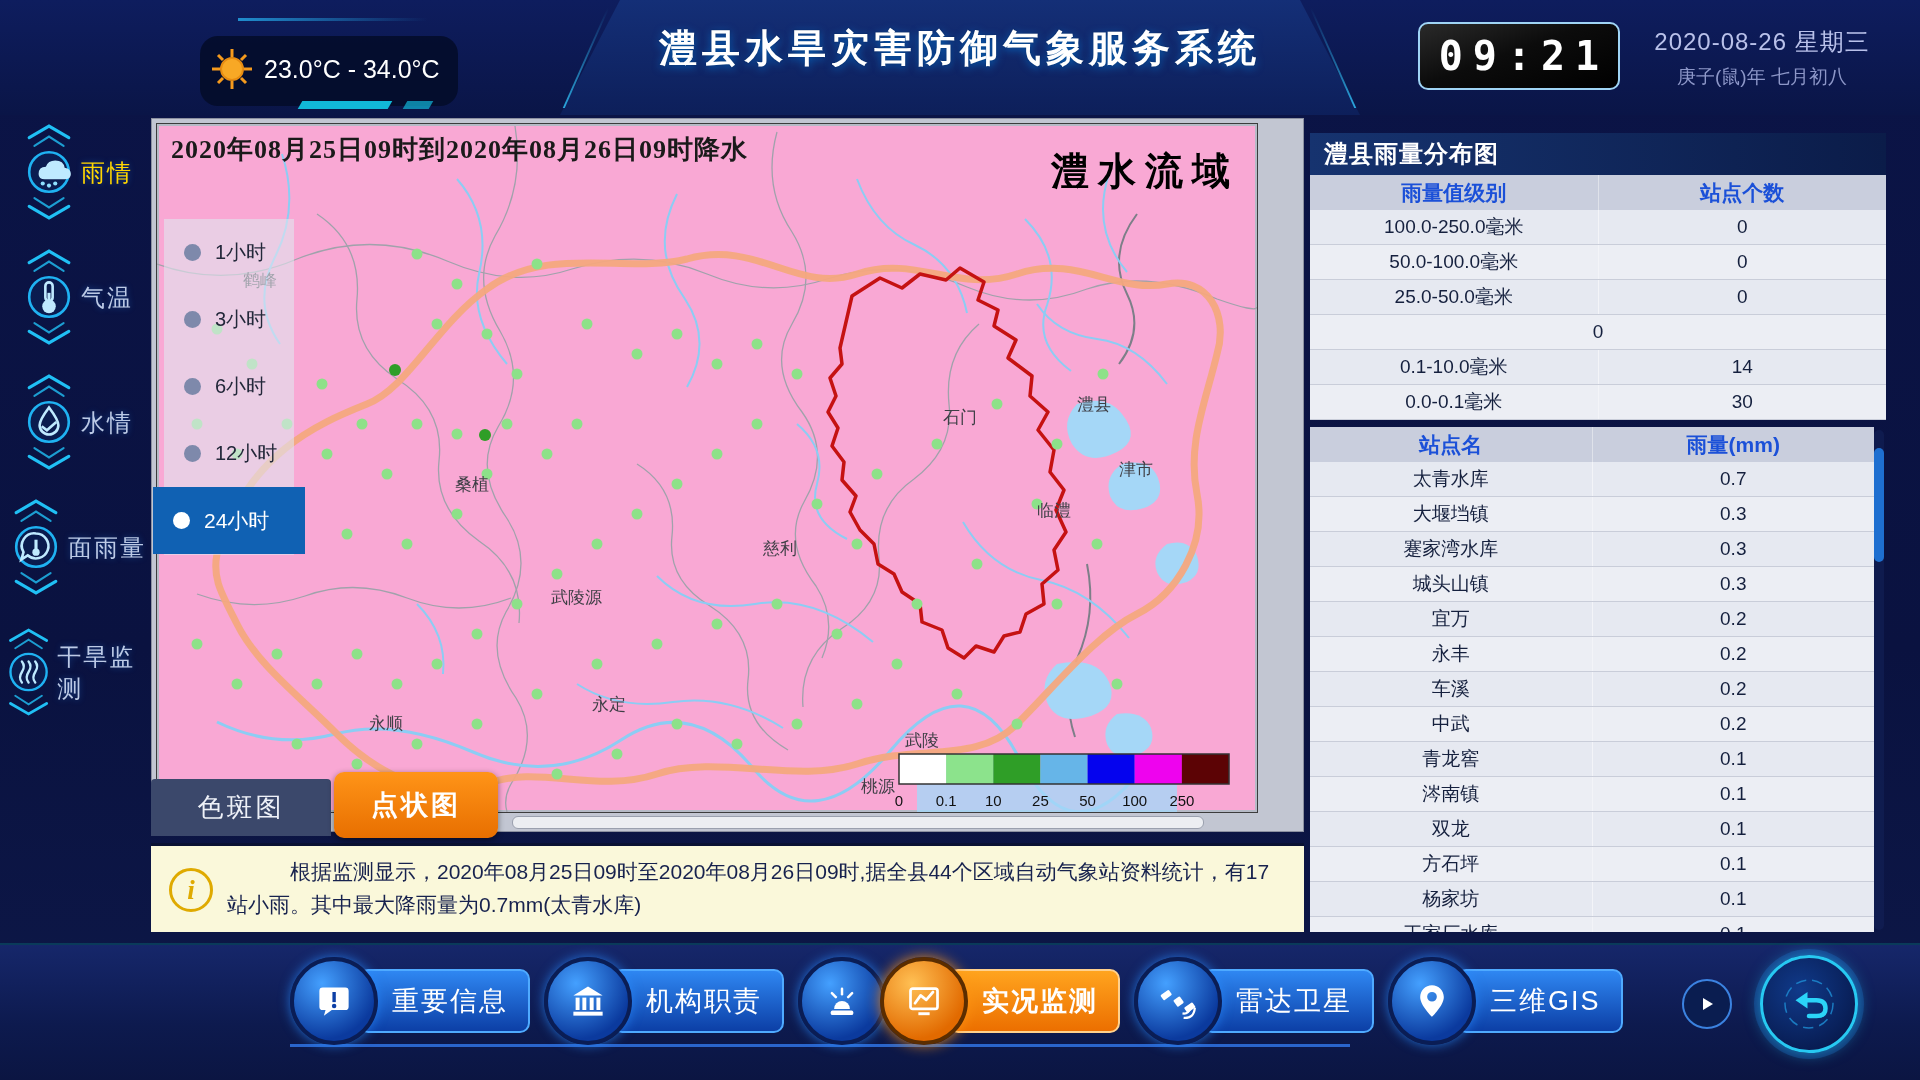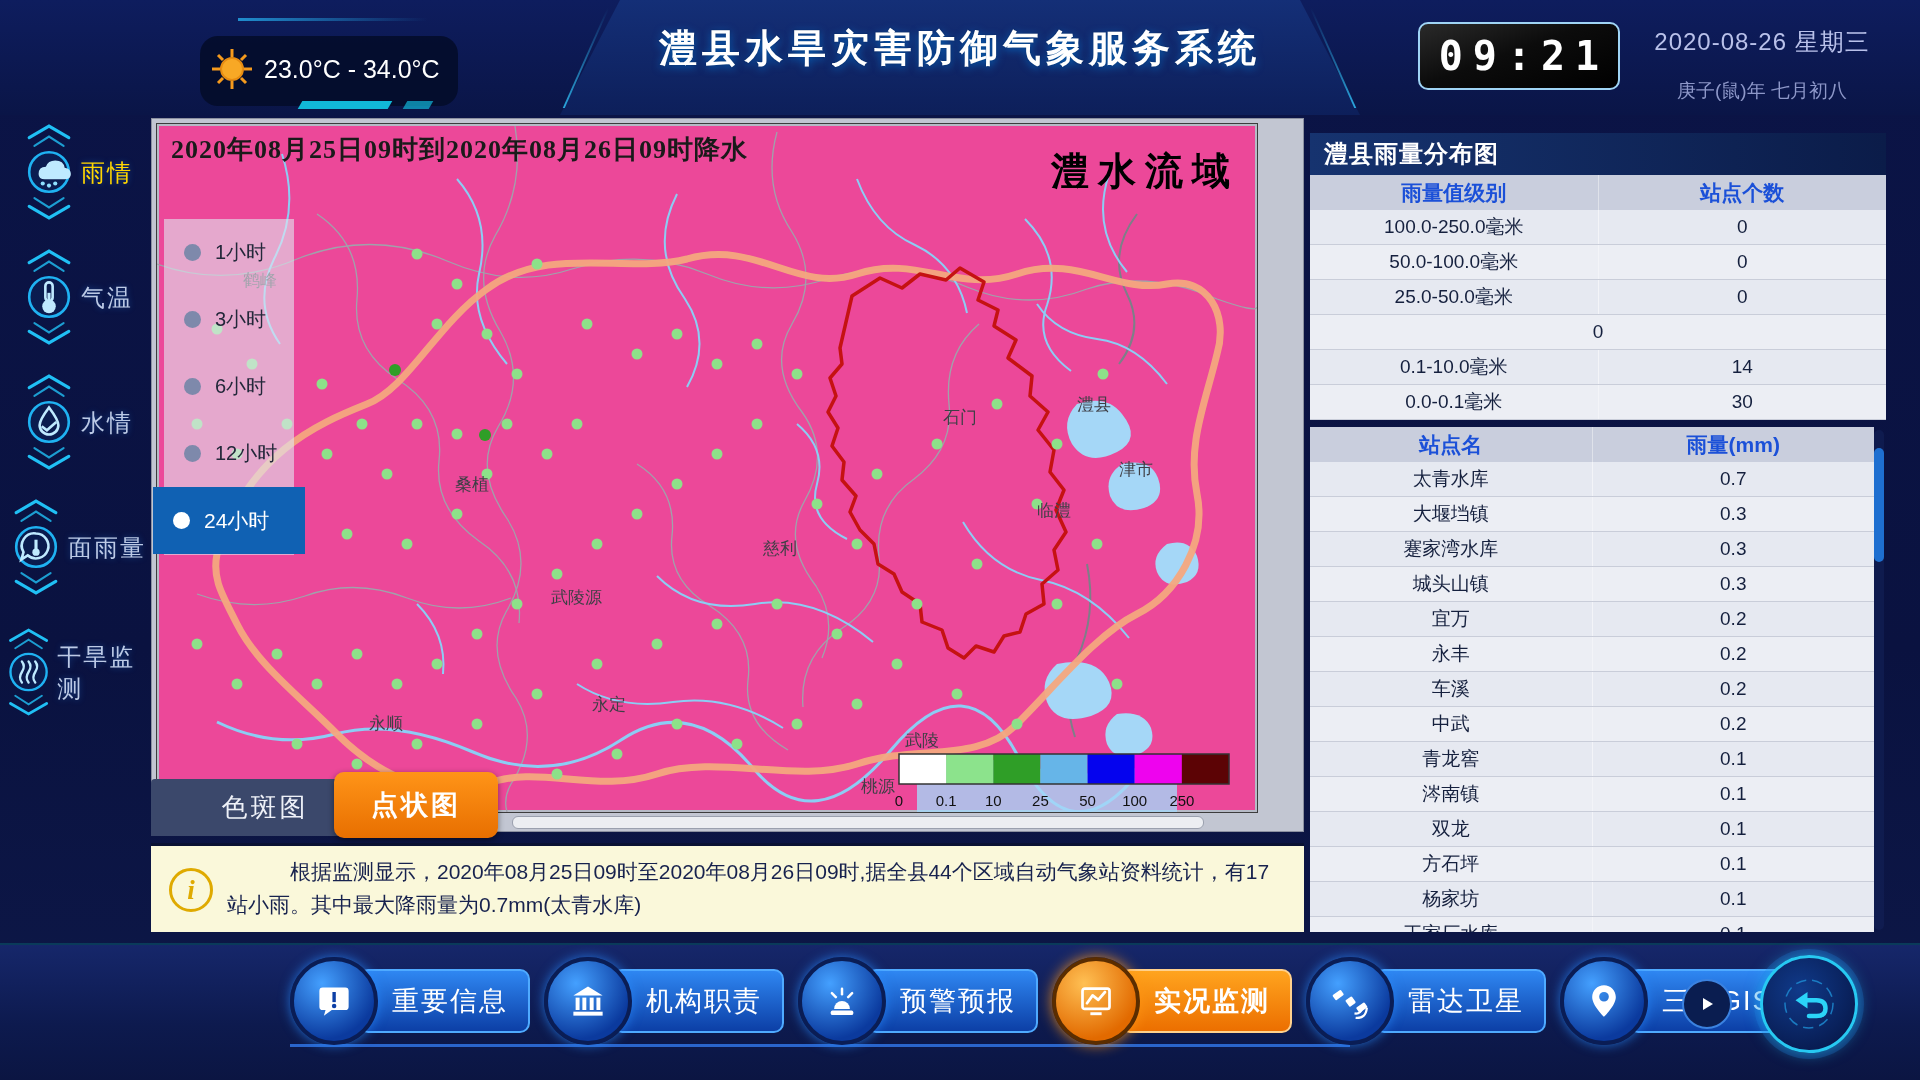--- a/index.html
+++ b/index.html
@@ -26,51 +26,51 @@
   .temp-text{color:#fff;font-size:25px;margin-left:10px;}
   .hdr-accent{position:absolute;left:238px;top:18px;width:190px;height:3px;
     background:linear-gradient(90deg,rgba(40,190,255,.7),rgba(40,190,255,0));}
   .clock-box{position:absolute;left:1418px;top:22px;width:198px;height:64px;
     background:linear-gradient(160deg,#2a2a2a 0%,#0c0c0c 45%,#000 100%);
     border:2px solid #9fd4f5;border-radius:10px;display:flex;align-items:center;justify-content:center;}
   .clock-text{color:#fff;font-family:"DejaVu Sans Mono","Liberation Mono",monospace;
     font-size:40px;font-weight:bold;letter-spacing:10px;text-indent:10px;}
   .date-block{position:absolute;left:1632px;top:26px;width:260px;text-align:center;}
   .date-line{color:#b9c1ea;font-size:24px;letter-spacing:1px;}
-  .lunar-line{color:#8d97c8;font-size:19px;margin-top:20px;}
+  .lunar-line{color:#8d97c8;font-size:19px;margin-top:6px;}
   
   .side{position:absolute;left:0;top:122px;width:150px;display:flex;flex-direction:column;align-items:center;gap:25px;}
   .side-item{display:flex;flex-direction:row;align-items:center;cursor:pointer;}
   .side-label{font-size:24px;color:#bccae6;letter-spacing:2px;margin-top:2px;text-shadow:0 0 6px rgba(40,140,255,.4);}
   .side-item.active .side-label{color:#ffd600;}
   
   .map-wrap{position:absolute;left:151px;top:118px;width:1153px;height:714px;
     background:#c2c6d2;border:1px solid #8b90a0;box-sizing:border-box;}
-  .map-white{position:absolute;left:4px;top:4px;width:1100px;height:688px;background:#ec4899;
+  .map-white{position:absolute;left:4px;top:4px;width:1100px;height:688px;background:#f9a8d4;
     border:1px solid #3c3c3c;box-shadow:0 0 0 2px #b6bac6 inset;}
   .map-svg{position:absolute;left:0;top:0;width:1100px;height:688px;}
   .map-title-t{font-size:26px;fill:#1a1a1a;font-family:"Liberation Serif","DejaVu Serif",serif;font-weight:bold;letter-spacing:1px;}
   .map-watermark-t{font-size:38px;font-weight:bold;fill:#000;letter-spacing:9px;font-family:"Liberation Serif","DejaVu Serif",serif;}
   .place-label{font-size:17px;fill:#3f3f46;}
   .legend-tick{font-size:15px;fill:#111;text-anchor:middle;}
   .hscroll{position:absolute;left:360px;top:697px;width:690px;height:11px;background:#eceef2;
     border:1px solid #9aa0ae;border-radius:6px;}
   
   .time-panel{position:absolute;left:7px;top:95px;width:130px;height:336px;
     background:rgba(224,228,238,.62);}
   .time-row{height:67px;display:flex;align-items:center;padding-left:20px;box-sizing:border-box;cursor:pointer;}
   .radio-dot{width:17px;height:17px;border-radius:50%;background:#7e89ab;margin-right:14px;flex:0 0 auto;}
   .time-label{font-size:20px;color:#23283a;}
   .time-row.active{position:relative;left:-11px;width:152px;background:#1061b3;}
   .time-row.active .radio-dot{background:#fff;}
   .time-row.active .time-label{color:#fff;font-size:21px;}
   
   .btn-spot{position:absolute;left:151px;top:779px;width:180px;height:57px;background:#3b486b;
     color:#eef1f8;font-size:26px;letter-spacing:3px;display:flex;align-items:center;justify-content:center;
-    border-radius:4px 4px 0 0;cursor:pointer;z-index:5;padding-left:24px;}
+    border-radius:4px 4px 0 0;cursor:pointer;z-index:5;}
   .btn-dot{position:absolute;left:334px;top:772px;width:164px;height:66px;
     background:linear-gradient(180deg,#ff9418,#e86f00);color:#fff;font-size:27px;font-weight:bold;letter-spacing:3px;
     display:flex;align-items:center;justify-content:center;border-radius:10px;cursor:pointer;z-index:6;
     box-shadow:0 2px 6px rgba(0,0,0,.45);}
   
   .notice{position:absolute;left:151px;top:843px;width:1153px;height:89px;background:#faf8da;
     border-top:3px solid #0a1233;box-sizing:border-box;}
   .info-ic{position:absolute;left:18px;top:22px;width:38px;height:38px;border:3px solid #dfaa00;border-radius:50%;
     color:#dfaa00;font-family:"Liberation Serif","DejaVu Serif",serif;font-style:italic;font-weight:bold;font-size:27px;
     display:flex;align-items:center;justify-content:center;}
@@ -577,21 +577,20 @@
         <svg width="36" height="36" viewBox="0 0 32 32" fill="#fff">
           <path d="M9 23 a7 7 0 0 1 14 0 z"></path>
           <rect x="6" y="24.5" width="20" height="4" rx="1.5"></rect>
           <g stroke="#fff" stroke-width="2.2" stroke-linecap="round">
             <line x1="16" y1="5" x2="16" y2="10"></line>
               <line x1="7" y1="9" x2="10.5" y2="12.5"></line>
               <line x1="25" y1="9" x2="21.5" y2="12.5"></line>
           </g>
         </svg>
       </div>
-      <div class="nav-pill">预警预报</div>
     </div>
     <div class="nav-btn active">
       <div class="nav-circle">
         <svg width="36" height="36" viewBox="0 0 32 32">
           <rect x="4" y="5" width="24" height="18" rx="2" fill="none" stroke="#fff" stroke-width="2.4"></rect>
           <polyline points="8,18 13,11 18,15 24,8" fill="none" stroke="#fff" stroke-width="2.4" stroke-linecap="round" stroke-linejoin="round"></polyline>
           <rect x="11" y="26" width="10" height="2.6" fill="#fff"></rect>
         </svg>
       </div>
       <div class="nav-pill">实况监测</div>

